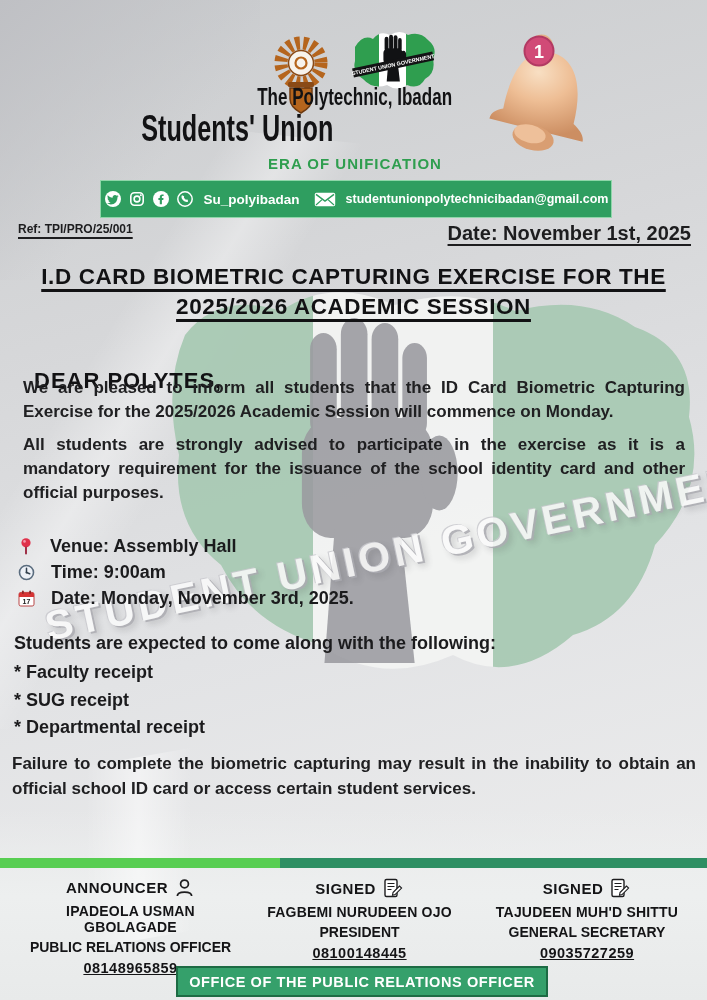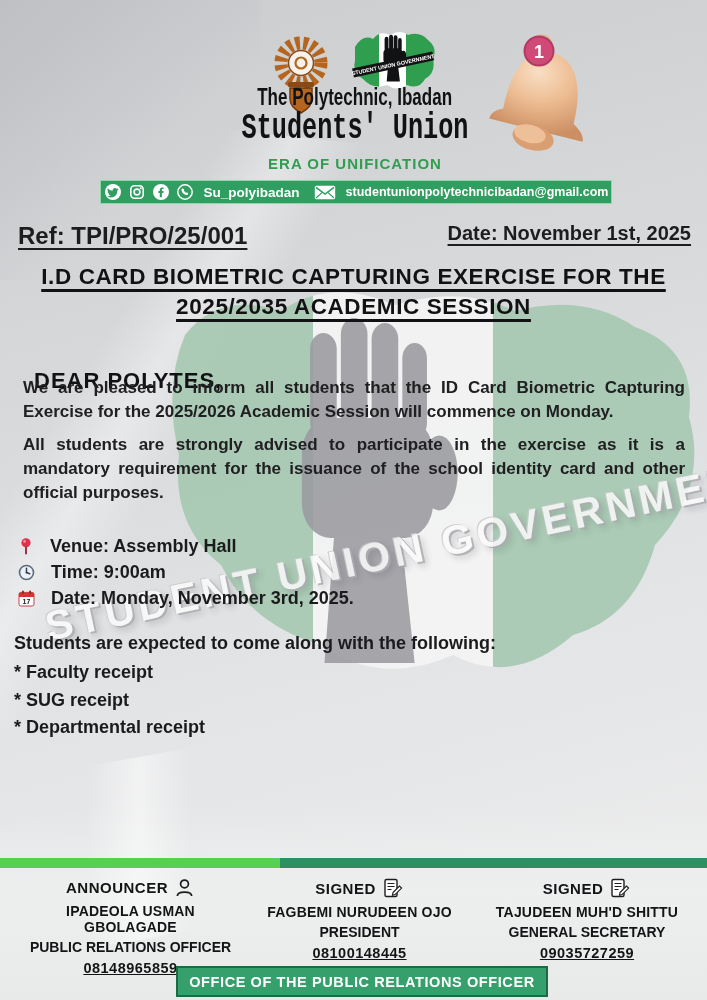--- a/index.html
+++ b/index.html
@@ -33,36 +33,36 @@
   
   .layer{position:absolute;z-index:2;}
 
   
   .logo-poly{left:260px;top:33px;width:82px;height:86px;}
   .logo-sug{left:349px;top:29px;width:88px;height:62px;}
   .bell{left:478px;top:24px;width:130px;height:152px;}
   .school-name{left:100px;top:84px;width:510px;text-align:center;}
   .school-name span{display:inline-block;font-size:23px;font-weight:bold;letter-spacing:0;
     transform:scaleX(.74);transform-origin:center;white-space:nowrap;color:#121214;}
-  .union-name{left:100px;top:108px;width:510px;text-align:center;font-family:Liberation Mono, monospace;}
+  .union-name{left:100px;top:108px;width:510px;text-align:left;}
   .union-name span{display:inline-block;font-size:36px;font-weight:bold;
     transform:scaleX(.70);transform-origin:center;white-space:nowrap;color:#121214;}
   .tagline{left:100px;top:155px;width:510px;text-align:center;
     font-size:15px;font-weight:bold;letter-spacing:1px;color:#2f9e4f;}
   .social-bar{
-    left:100px;top:180px;width:512px;height:24px;background:#2f9e60;
+    left:100px;top:180px;width:512px;height:38px;background:#2f9e60;
     border:1.5px solid #8fd6a9;box-sizing:border-box;
     display:flex;align-items:center;justify-content:center;gap:6px;color:#fff;
   }
   .social-bar .icon{display:flex;align-items:center;}
   .social-handle{font-size:13.5px;font-weight:bold;margin:0 8px 0 4px;}
   .social-email{font-size:12.5px;font-weight:bold;margin-left:4px;}
 
   
-  .ref-line{left:18px;top:222px;font-size:24px;font-weight:bold;
+  .ref-line{left:18px;top:222px;font-size:12px;font-weight:bold;
     text-decoration:underline;text-underline-offset:4px;text-decoration-thickness:2px;}
   .date-line{right:16px;top:222px;font-size:20px;font-weight:bold;
     text-decoration:underline;text-underline-offset:4px;text-decoration-thickness:2px;}
 
   
   .doc-title{left:12px;top:262px;width:683px;text-align:center;line-height:30px;}
   .doc-title div{font-size:22.5px;font-weight:bold;letter-spacing:.6px;color:#121214;
     text-decoration:underline;text-underline-offset:5px;text-decoration-thickness:2.5px;}
   .salutation{left:34px;top:326px;font-size:22px;font-weight:bold;letter-spacing:1px;color:#121214;margin-top:42px;}
 
@@ -220,21 +220,21 @@
       </svg>
     </span>
     <span class="social-email">studentunionpolytechnicibadan@gmail.com</span>
   </div>
 
   <div class="layer ref-line">Ref: TPI/PRO/25/001</div>
   <div class="layer date-line">Date: November 1st, 2025</div>
 
   <div class="layer doc-title">
     <div>I.D CARD BIOMETRIC CAPTURING EXERCISE FOR THE</div>
-    <div>2025/2035 ACADEMIC SESSION</div>
+    <div>2025/2026 ACADEMIC SESSION</div>
   </div>
 
   <div class="layer salutation">DEAR POLYTES,</div>
 
   <div class="layer body-text">
     <p>We are pleased to inform all students that the ID Card Biometric Capturing Exercise for the 2025/2026 Academic Session will commence on Monday.</p>
     <p>All students are strongly advised to participate in the exercise as it is a mandatory requirement for the issuance of the school identity card and other official purposes.</p>
   </div>
 
   <div class="layer details">
@@ -266,20 +266,21 @@
     </div>
   </div>
 
   <div class="layer req-intro">Students are expected to come along with the following:</div>
   <div class="layer req-items">
     <div>* Faculty receipt</div>
     <div>* SUG receipt</div>
     <div>* Departmental receipt</div>
   </div>
 
+  <div class="layer warning">Failure to complete the biometric capturing may result in the inability to obtain an official school ID card or access certain student services.</div>
 
   <div class="layer footer-bar"></div>
 
   <div class="layer sig-col col1">
     <div class="sig-label">
       <span>ANNOUNCER</span>
       <svg width="21" height="21" viewBox="0 0 22 22" fill="none" stroke="#1d1d1f">
         <circle cx="11" cy="7.3" r="4.1" stroke-width="1.8"></circle>
         <path d="M3.5,20 C3.5,14.6 18.5,14.6 18.5,20" stroke-width="1.8"></path>
       </svg>

